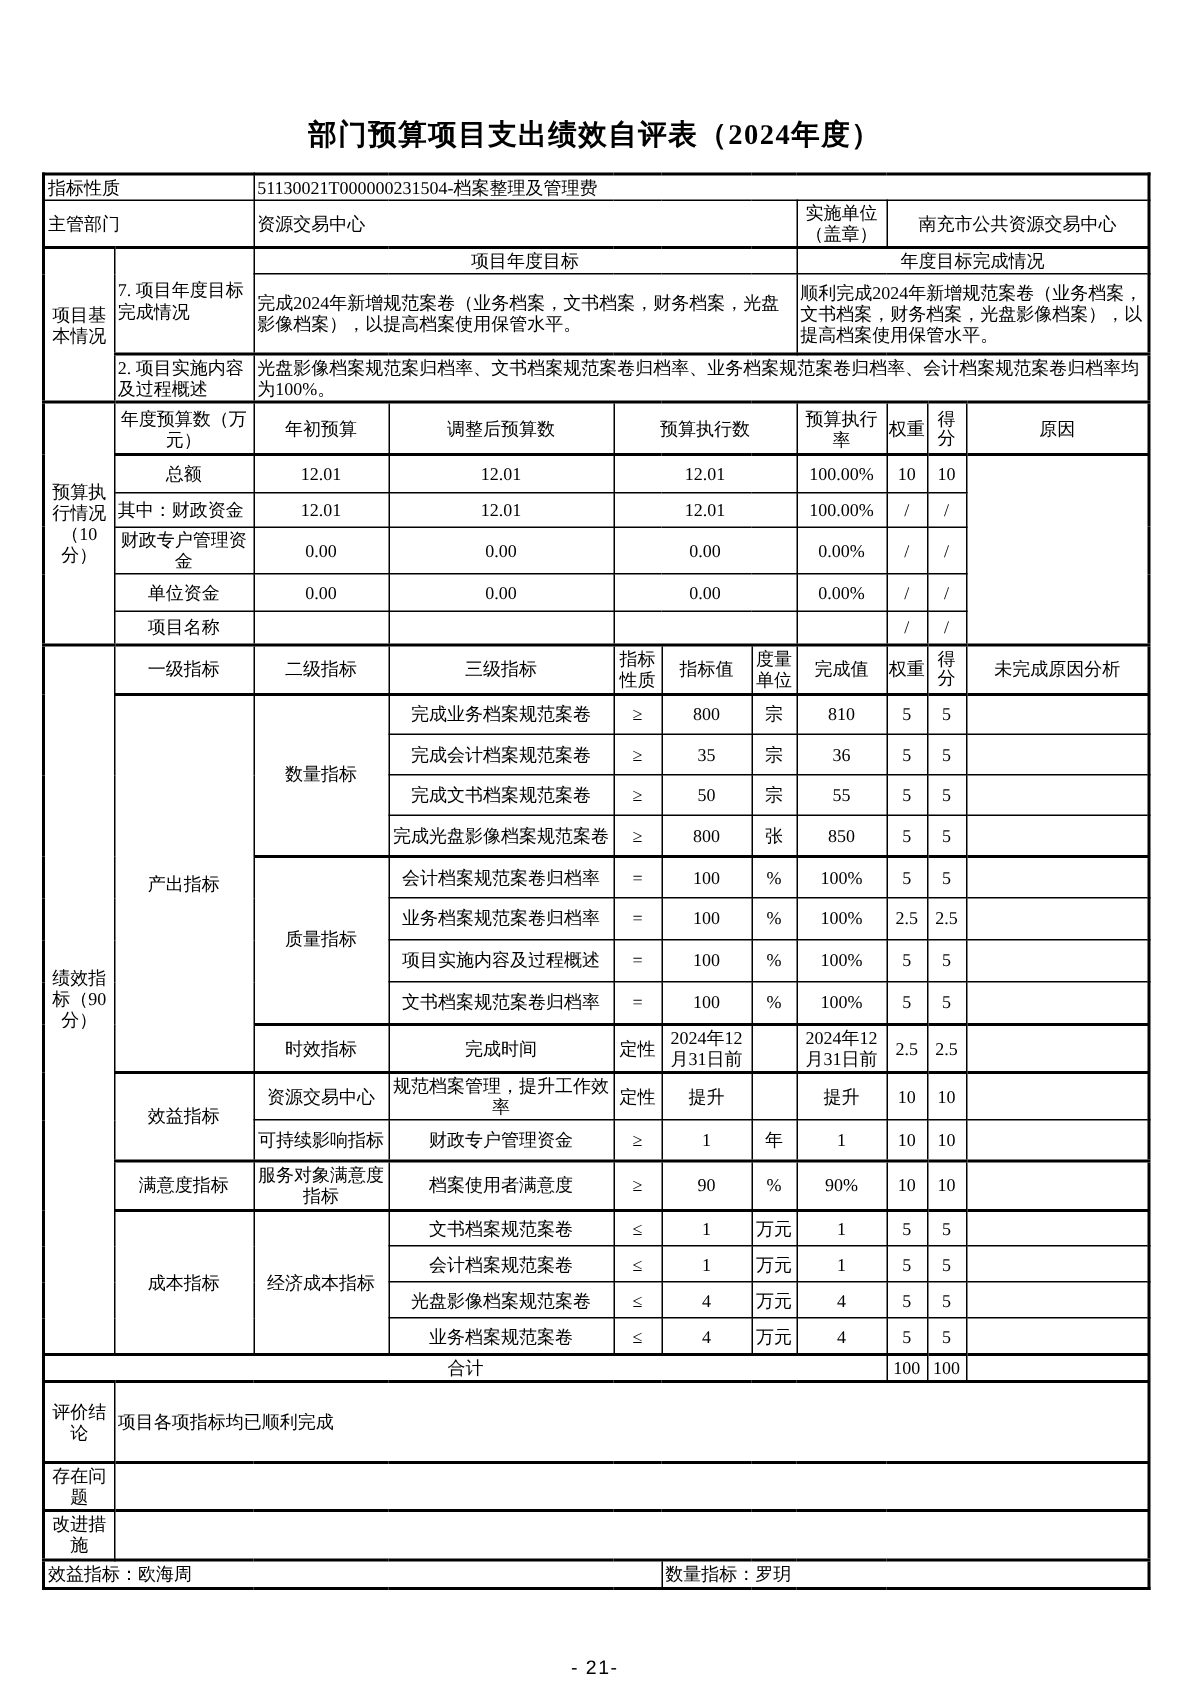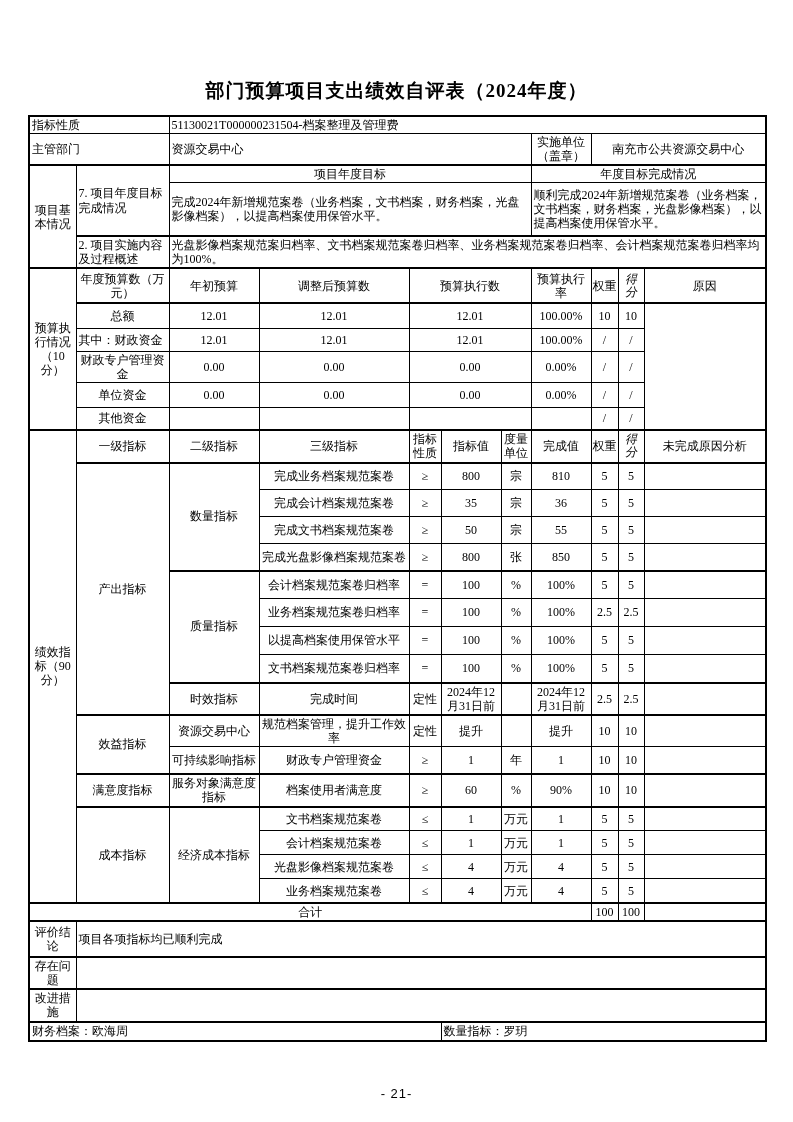--- a/index.html
+++ b/index.html
@@ -8,21 +8,21 @@
   .sheet{position:relative;width:793px;height:1122px;background:#fff;}
   .title{padding-top:80px;text-align:center;font-size:19px;font-weight:bold;
          letter-spacing:1px;line-height:1.2;}
   table.main{border-collapse:collapse;table-layout:fixed;width:737px;
              margin:12px 0 0 28px;border:2px solid #000;}
   td{border:1px solid #000;font-size:12px;line-height:1.18;padding:1px 2px;
      text-align:center;vertical-align:middle;overflow:hidden;word-break:normal;}
   td.left{text-align:left;}
   tr.bt2 > td{border-top:2px solid #000;}
   td.p0{padding:1px 0;}
-  .w1em{width:13px;margin:0 auto;word-break:break-all;line-height:1.1;font-style:italic;}
+  .w1em{width:13px;margin:0 auto;word-break:break-all;line-height:1.1;}
   .pagenum{margin-top:44px;text-align:center;font-size:13px;
            font-family:"Liberation Sans","DejaVu Sans",sans-serif;letter-spacing:1px;}
 </style>
 </head>
 <body>
 
 <div class="sheet">
 
   <div class="title">部门预算项目支出绩效自评表（2024年度）</div>
 
@@ -120,21 +120,21 @@
       <td>单位资金</td>
       <td>0.00</td>
       <td>0.00</td>
       <td colspan="3">0.00</td>
       <td>0.00%</td>
       <td>/</td>
       <td>/</td>
     </tr>
 
     <tr style="height:22px">
-      <td>其他资金</td>
+      <td>项目名称</td>
       <td></td>
       <td></td>
       <td colspan="3"></td>
       <td></td>
       <td>/</td>
       <td>/</td>
     </tr>
 
     <tr class="bt2" style="height:33px">
       <td rowspan="17">绩效指标（90分）</td>
@@ -210,21 +210,21 @@
       <td>业务档案规范案卷归档率</td>
       <td>=</td>
       <td>100</td>
       <td>%</td>
       <td>100%</td>
       <td>2.5</td>
       <td>2.5</td>
       <td></td>
     </tr>
     <tr style="height:28px">
-      <td>以提高档案使用保管水平</td>
+      <td>项目实施内容及过程概述</td>
       <td>=</td>
       <td>100</td>
       <td>%</td>
       <td>100%</td>
       <td>5</td>
       <td>5</td>
       <td></td>
     </tr>
     <tr style="height:28px">
       <td>文书档案规范案卷归档率</td>
@@ -271,21 +271,21 @@
       <td>10</td>
       <td>10</td>
       <td></td>
     </tr>
 
     <tr class="bt2" style="height:33px">
       <td>满意度指标</td>
       <td>服务对象满意度指标</td>
       <td>档案使用者满意度</td>
       <td>≥</td>
-      <td>60</td>
+      <td>90</td>
       <td>%</td>
       <td>90%</td>
       <td>10</td>
       <td>10</td>
       <td></td>
     </tr>
 
     <tr class="bt2" style="height:24px">
       <td rowspan="4">成本指标</td>
       <td rowspan="4">经济成本指标</td>
@@ -329,37 +329,37 @@
       <td></td>
     </tr>
 
     <tr class="bt2" style="height:17px">
       <td colspan="8">合计</td>
       <td>100</td>
       <td>100</td>
       <td></td>
     </tr>
 
-    <tr class="bt2" style="height:36px">
+    <tr class="bt2" style="height:54px">
       <td>评价结论</td>
       <td colspan="10" class="left">项目各项指标均已顺利完成</td>
     </tr>
 
     <tr class="bt2" style="height:27px">
       <td>存在问题</td>
       <td colspan="10" class="left"></td>
     </tr>
 
     <tr class="bt2" style="height:28px">
       <td>改进措施</td>
       <td colspan="10" class="left"></td>
     </tr>
 
     <tr class="bt2" style="height:19px">
-      <td colspan="5" class="left"><span>财务档案：</span><span>欧海周</span></td>
+      <td colspan="5" class="left"><span>效益指标：</span><span>欧海周</span></td>
       <td colspan="6" class="left"><span>数量指标：</span><span>罗玥</span></td>
     </tr>
 
     </tbody>
   </table>
 
   <div class="pagenum">- 21-</div>
 </div>
 
 </body></html>

